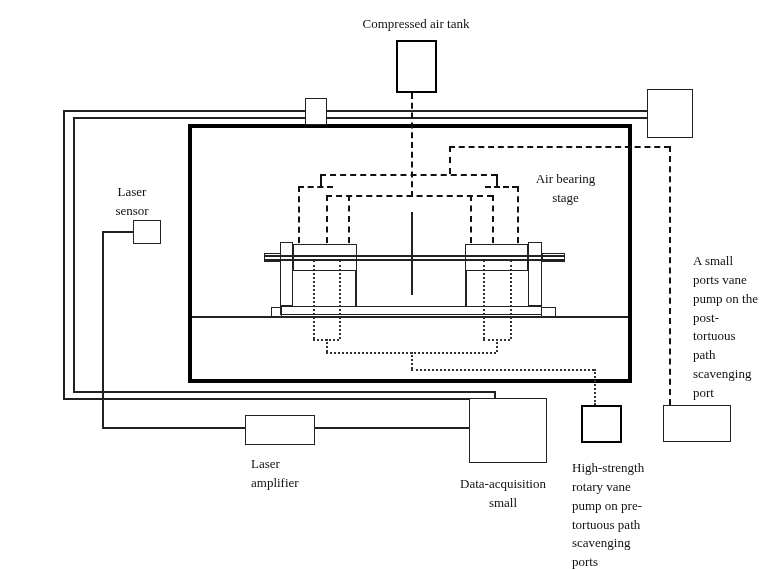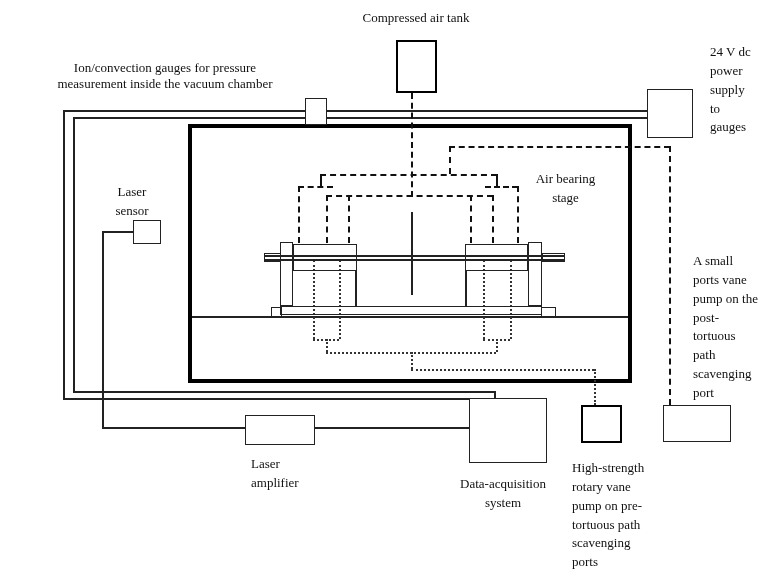--- a/index.html
+++ b/index.html
@@ -92,36 +92,29 @@
 
   <div class="box thick fill" style="left:396px;top:40px;width:41px;height:53px;"></div>
   <div class="box fill" style="left:305px;top:98px;width:22px;height:27px;"></div>
   <div class="box fill" style="left:647px;top:89px;width:46px;height:49px;"></div>
   <div class="box fill" style="left:133px;top:220px;width:28px;height:24px;"></div>
   <div class="box fill" style="left:245px;top:415px;width:70px;height:30px;"></div>
   <div class="box fill" style="left:469px;top:398px;width:78px;height:65px;"></div>
   <div class="box thick fill" style="left:581px;top:405px;width:41px;height:38px;"></div>
   <div class="box fill" style="left:663px;top:405px;width:68px;height:37px;"></div>
 
-  <div class="lbl center tight" style="left:35px;top:60px;width:260px;">Ion/convection gauges for pressure
-measurement inside the vacuum chamber</div>
-  <div class="lbl center" style="left:346px;top:9px;width:140px;text-align:center;">Compressed air tank</div>
-  <div class="lbl" style="left:710px;top:43px;width:65px;">24 V dc
-power
-supply
-to
-gauges</div>
+  <div class="lbl center" style="left:346px;top:15px;width:140px;text-align:center;">Compressed air tank</div>
   <div class="lbl center" style="left:518px;top:170px;width:95px;">Air bearing
 stage</div>
   <div class="lbl center" style="left:103px;top:183px;width:58px;">Laser
 sensor</div>
   <div class="lbl" style="left:251px;top:455px;width:75px;">Laser
 amplifier</div>
   <div class="lbl center" style="left:443px;top:475px;width:120px;">Data-acquisition
-system</div>
+small</div>
   <div class="lbl" style="left:572px;top:459px;width:95px;">High-strength
 rotary vane
 pump on pre-
 tortuous path
 scavenging
 ports</div>
   <div class="lbl" style="left:693px;top:252px;width:82px;">A small
 ports vane
 pump on the
 post-

